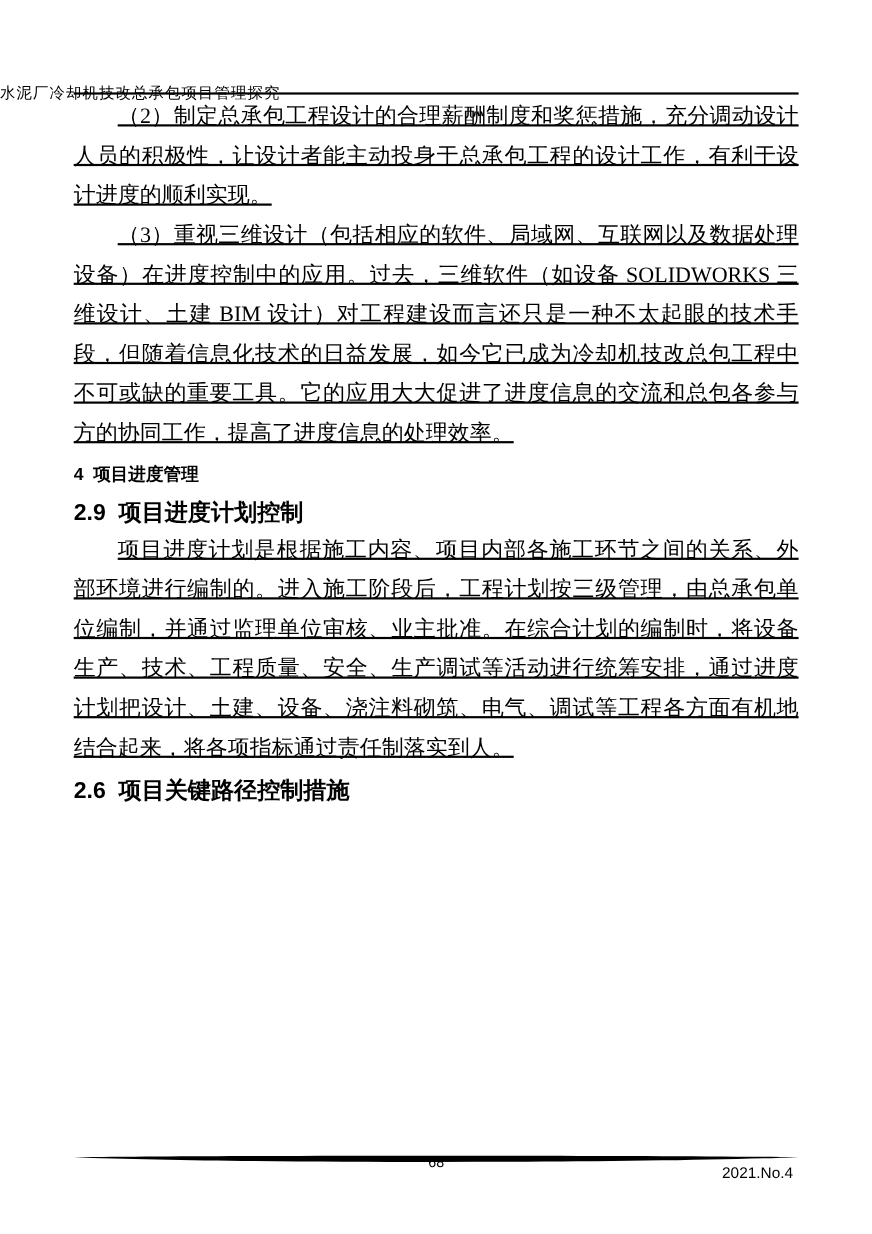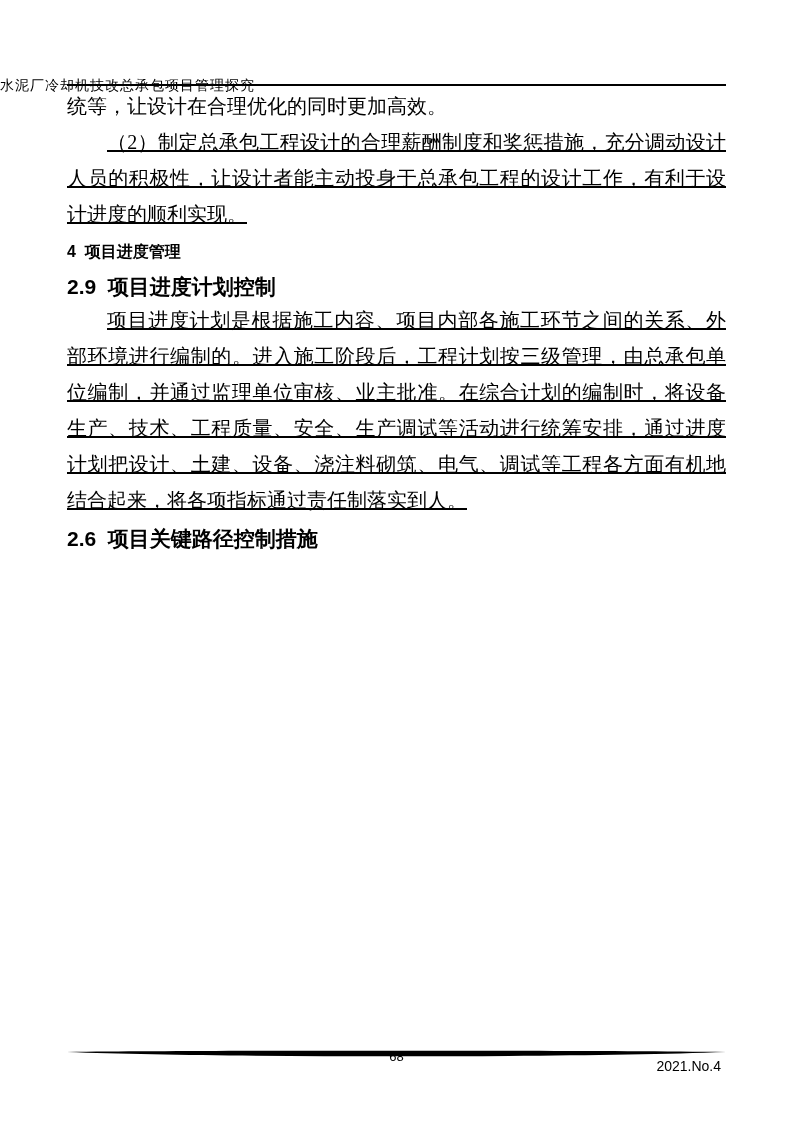--- a/index.html
+++ b/index.html
@@ -79,24 +79,24 @@
 </head>
 <body>
 
 <div class="page">
 
   <div class="running-head">水泥厂冷却机技改总承包项目管理探究</div>
   <div class="header-rule"></div>
 
   <div class="content">
 
-    <p class="para">统等，让设计在合理优化的同时更加高效。</p>
 
     <p class="para indent">（2）制定总承包工程设计的合理薪酬制度和奖惩措施，充分调动设计人员的积极性，让设计者能主动投身于总承包工程的设计工作，有利于设计进度的顺利实现。</p>
 
+    <p class="para indent">（3）重视三维设计（包括相应的软件、局域网、互联网以及数据处理设备）在进度控制中的应用。过去，三维软件（如设备 SOLIDWORKS 三维设计、土建 BIM 设计）对工程建设而言还只是一种不太起眼的技术手段，但随着信息化技术的日益发展，如今它已成为冷却机技改总包工程中不可或缺的重要工具。它的应用大大促进了进度信息的交流和总包各参与方的协同工作，提高了进度信息的处理效率。</p>
 
     <div class="h-sec h-lvl1">
       <span class="h-num">4</span><span>项目进度管理</span>
     </div>
 
     <div class="h-sec h-lvl2">
       <span class="h-num">2.9</span><span>项目进度计划控制</span>
     </div>
 
     <p class="para indent">项目进度计划是根据施工内容、项目内部各施工环节之间的关系、外部环境进行编制的。进入施工阶段后，工程计划按三级管理，由总承包单位编制，并通过监理单位审核、业主批准。在综合计划的编制时，将设备生产、技术、工程质量、安全、生产调试等活动进行统筹安排，通过进度计划把设计、土建、设备、浇注料砌筑、电气、调试等工程各方面有机地结合起来，将各项指标通过责任制落实到人。</p>

